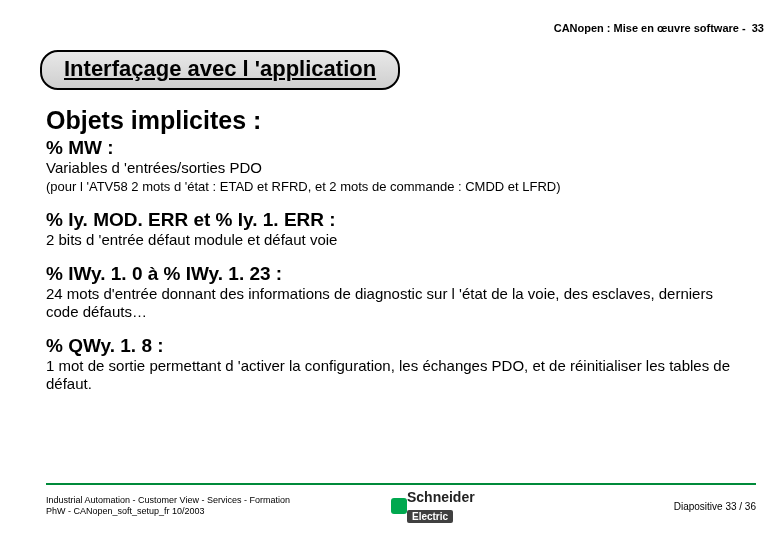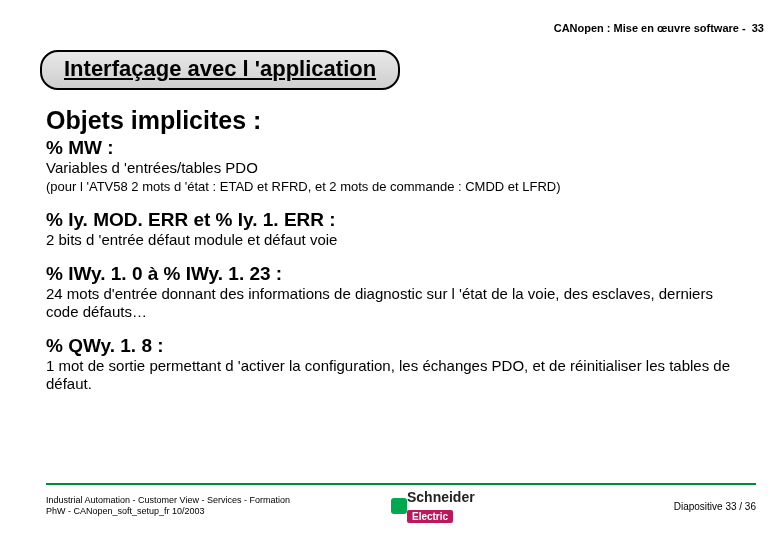--- a/index.html
+++ b/index.html
@@ -92,21 +92,21 @@
     display: flex;
     align-items: center;
     margin-left: -90px;
   }
   .logo-text {
     font-size: 14px;
     font-weight: bold;
     color: #222;
   }
   .logo-electric {
-    background: #be185d;
+    background: #404040;
     color: #fff;
     font-size: 10px;
     padding: 1px 5px;
     border-radius: 2px;
     font-weight: bold;
   }
   .logo-swoosh {
     width: 16px;
     height: 16px;
     background: #00a84f;
@@ -121,21 +121,21 @@
   <span>CANopen : Mise en œuvre software -</span>
   &nbsp;<span>33</span>
 </div>
 
 <div class="title-pill">Interfaçage avec l 'application</div>
 
 <div class="content">
   <div class="main-heading">Objets implicites :</div>
 
   <div class="sub-heading">% MW :</div>
-  <div class="desc">Variables d 'entrées/tables PDO</div>
+  <div class="desc">Variables d 'entrées/sorties PDO</div>
   <div class="desc-small">(pour l 'ATV58 2 mots d 'état : ETAD et RFRD, et 2 mots de commande : CMDD et LFRD)</div>
 
   <div class="sub-heading2">% Iy. MOD. ERR et % Iy. 1. ERR :</div>
   <div class="desc"> 2 bits d 'entrée défaut module et défaut voie</div>
 
   <div class="sub-heading2">% IWy. 1. 0 à % IWy. 1. 23 :</div>
   <div class="desc">24 mots d'entrée donnant des informations de diagnostic sur l 'état de la voie, des esclaves, derniers code défauts…</div>
 
   <div class="sub-heading2">% QWy. 1. 8 :</div>
   <div class="desc">1 mot de sortie permettant d 'activer la configuration, les échanges PDO, et de réinitialiser les tables de défaut.</div>

